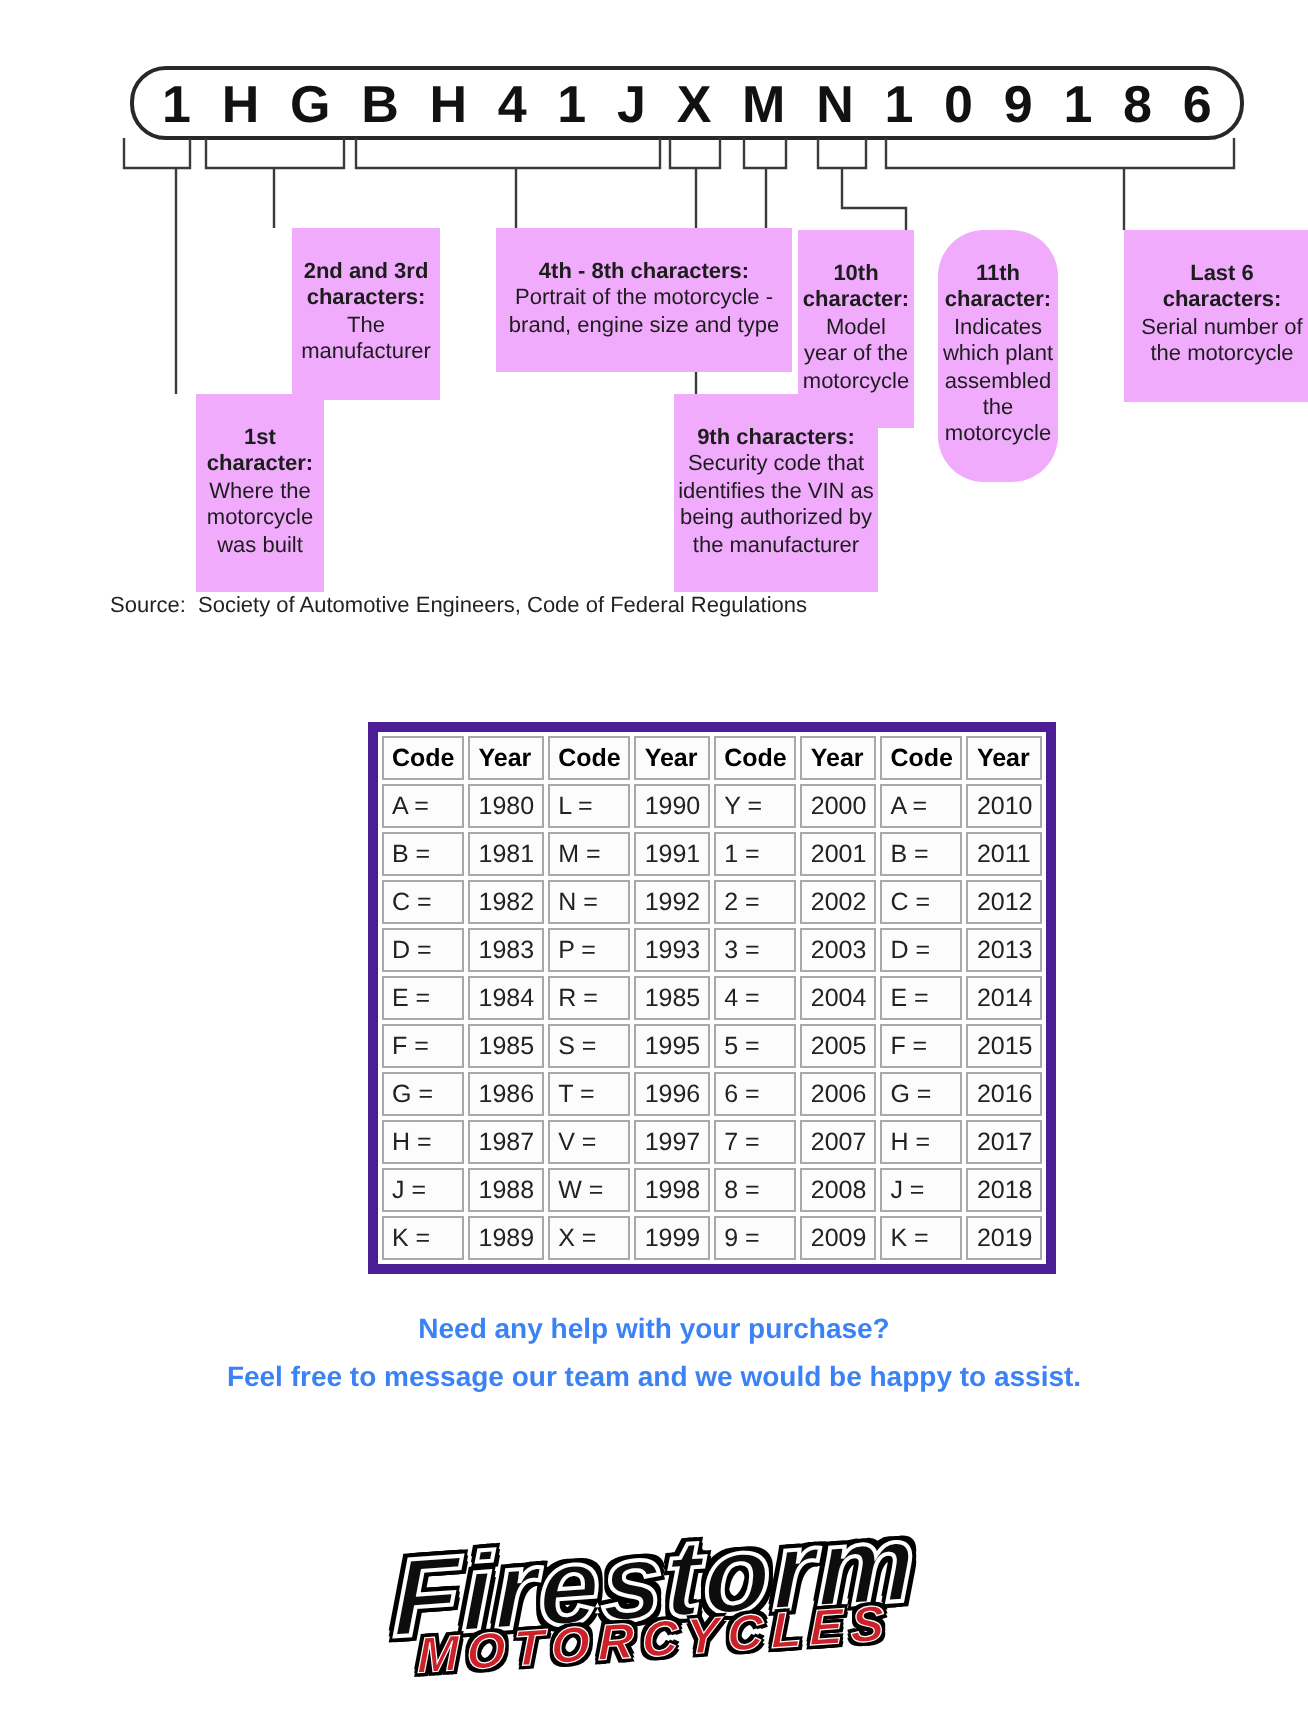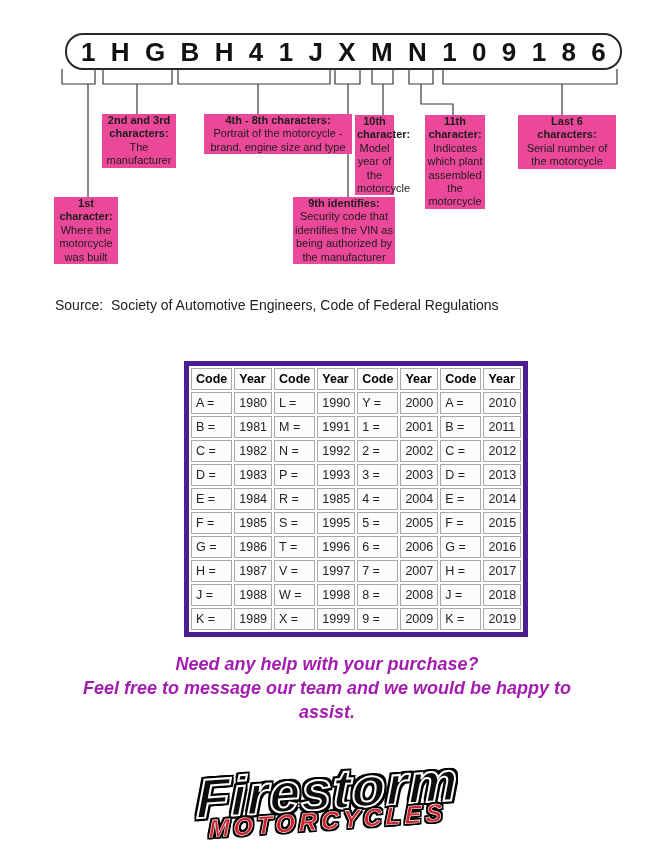--- a/index.html
+++ b/index.html
@@ -12,47 +12,47 @@
     position:absolute;left:65px;top:33px;width:557px;height:37px;
     box-sizing:border-box;border:2px solid #282828;border-radius:18px;
     display:flex;align-items:center;justify-content:space-between;
     padding:0 14px;background:#fff;
   }
   .vin-char{font-size:26px;font-weight:bold;color:#111;line-height:1;}
   
   .connectors{position:absolute;left:0;top:0;pointer-events:none;}
   
   .callout{
-    position:absolute;background:#ec4899;text-align:center;
+    position:absolute;background:#f0abfc;text-align:center;
     font-size:11px;line-height:1.22;color:#1c1c1c;
-    padding:0 2px;box-sizing:border-box;
+    padding:16px 2px;box-sizing:border-box;margin-left:44px;
   }
   .callout .h{font-weight:bold;}
   .co-first  {left:54px; top:197px;width:64px;}
   .co-second {left:102px;top:114px;width:74px;}
   .co-fourth {left:204px;top:114px;width:148px;}
   .co-ninth  {left:293px;top:197px;width:102px;}
-  .co-tenth  {left:355px;top:115px;width:39px;}
-  .co-eleventh{left:425px;top:115px;width:60px;}
+  .co-tenth  {left:355px;top:115px;width:58px;}
+  .co-eleventh{left:425px;top:115px;width:60px;border-radius:23px;}
   .co-lastsix{left:518px;top:115px;width:98px;}
   
-  .source-note{position:absolute;left:55px;top:297px;font-size:14px;color:#222;white-space:pre;}
+  .source-note{position:absolute;left:55px;top:297px;font-size:11px;color:#222;white-space:pre;}
   
   .table-wrap{position:absolute;left:184px;top:361px;}
   table.year-table{border-collapse:separate;border-spacing:2px;border:5px solid #4c1d95;background:#fff;}
   table.year-table th,table.year-table td{
     box-sizing:border-box;border:1px solid #a9a9a9;background:#fcfcfc;
     font-size:12.5px;padding:2px 4px;text-align:left;color:#222;line-height:16px;
   }
   table.year-table th{font-weight:bold;color:#000;}
   table.year-table th:nth-child(odd), table.year-table td:nth-child(odd){width:36px;}
   table.year-table th:nth-child(even), table.year-table td:nth-child(even){width:30px;}
   
   .help-block{position:absolute;left:0;top:652px;width:654px;text-align:center;}
-  .help-block p{margin:0 auto;font-size:18px;font-weight:bold;color:#a21caf;line-height:24px;font-style:italic;}
+  .help-block p{margin:0 auto;font-size:14px;font-weight:bold;color:#3b82f6;line-height:24px;}
   .help-line2{max-width:505px;}
   
   .logo-block{position:absolute;left:0;top:763px;width:654px;text-align:center;}
   .logo-inner{display:inline-block;transform:rotate(-4deg) skewX(-4deg);}
   .logo-main{
     font-size:55px;font-weight:bold;font-style:italic;letter-spacing:1px;
     color:#0d0d0d;line-height:1;
     -webkit-text-stroke:2px #ffffff;
     text-shadow:3px 3px 0 #000,-3px -3px 0 #000,3px -3px 0 #000,-3px 3px 0 #000,
                 3px 0 0 #000,-3px 0 0 #000,0 3px 0 #000,0 -3px 0 #000;
@@ -99,21 +99,21 @@
 </div>
 <div class="callout co-second">
   <div class="h">2nd and 3rd characters:</div>
   <div>The manufacturer</div>
 </div>
 <div class="callout co-fourth">
   <div class="h">4th - 8th characters:</div>
   <div>Portrait of the motorcycle - brand, engine size and type</div>
 </div>
 <div class="callout co-ninth">
-  <div class="h">9th identifies:</div>
+  <div class="h">9th characters:</div>
   <div>Security code that identifies the VIN as being authorized by the manufacturer</div>
 </div>
 <div class="callout co-tenth">
   <div class="h">10th character:</div>
   <div>Model year of the motorcycle</div>
 </div>
 <div class="callout co-eleventh">
   <div class="h">11th character:</div>
   <div>Indicates which plant assembled the motorcycle</div>
 </div>

